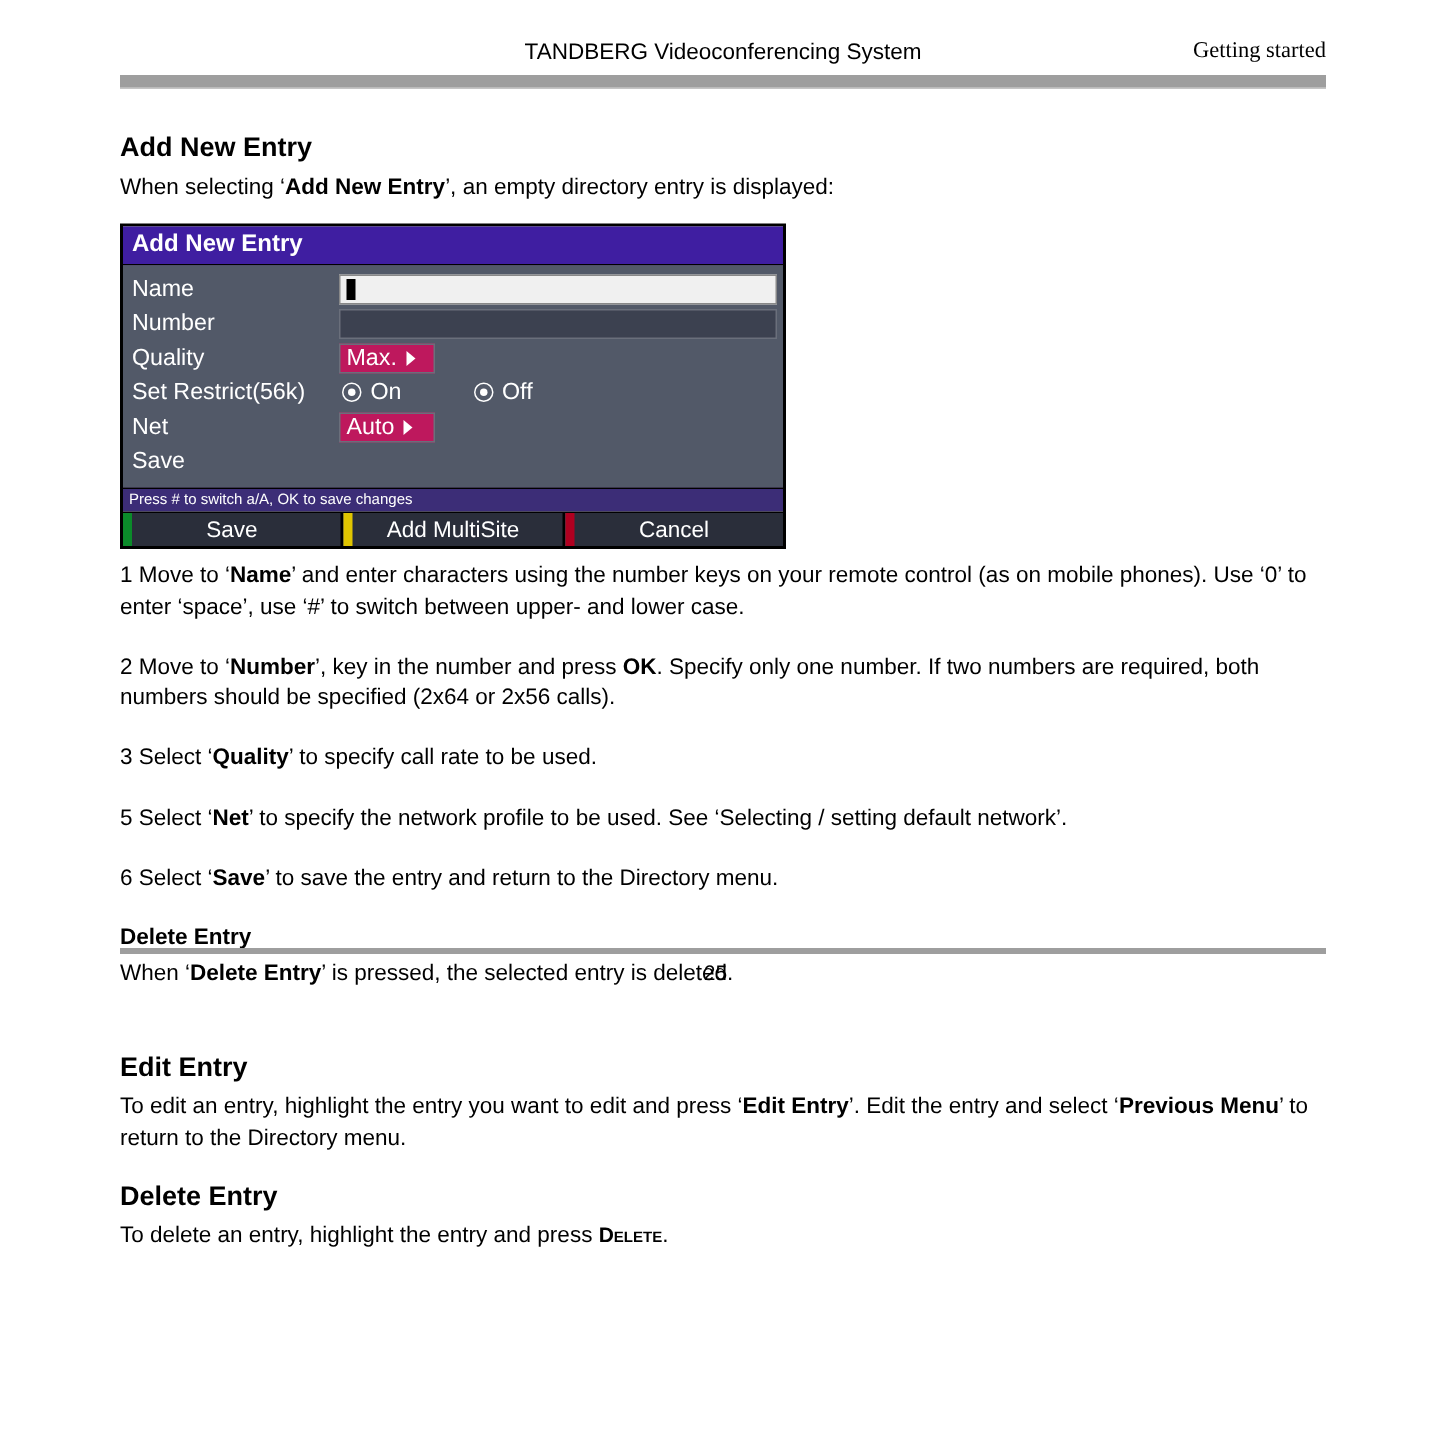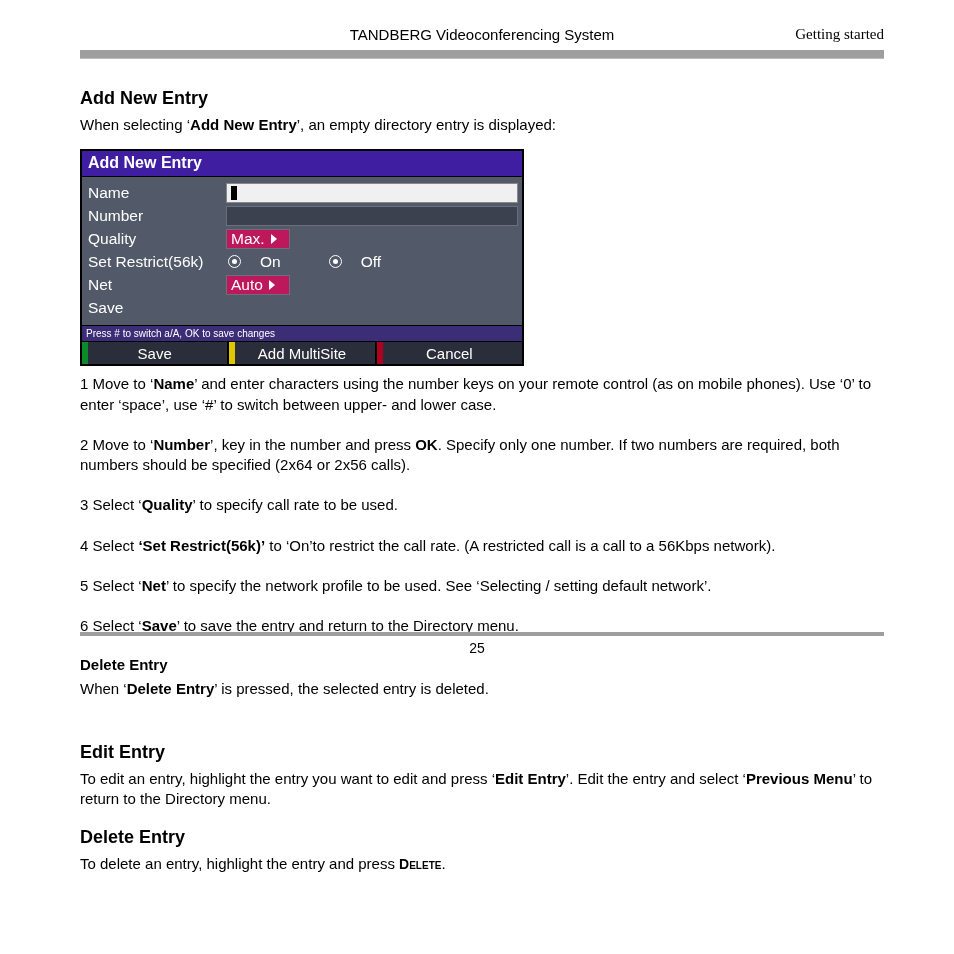--- a/index.html
+++ b/index.html
@@ -131,21 +131,21 @@
   }
   .radiogroup {
     display: flex;
     gap: 48px;
     align-items: center;
     padding-left: 2px;
   }
   .radio {
     display: inline-flex;
     align-items: center;
-    gap: 19px;
+    gap: 6px;
   }
   .radio .dot {
     width: 11px; height: 11px;
     border-radius: 50%;
     border: 1.5px solid #fff;
     display: inline-flex;
     align-items: center;
     justify-content: center;
   }
   .radio.sel .dot::after {
@@ -291,21 +291,20 @@
         <div class="btn-seg strip-red">
             <span>Cancel</span>
           </div>
       </div>
     </div>
 
     <div class="steps">
       <p><span>1    Move to ‘</span><span class="bold">Name</span><span>’ and enter characters using the number keys on your remote control (as on mobile phones). Use ‘0’ to enter ‘space’, use ‘#’ to switch between upper- and lower case.</span></p>
       <p><span>2    Move to ‘</span><span class="bold">Number</span><span>’, key in the number and press </span><span class="bold">OK</span><span>. Specify only one number. If two numbers are required, both numbers should be specified (2x64 or 2x56 calls).</span></p>
       <p><span>3    Select ‘</span><span class="bold">Quality</span><span>’ to specify call rate to be used.</span></p>
-      <p><span>4     Select </span><span class="bold">‘Set Restrict(56k)’</span><span> to ‘On’to restrict the call rate. (A restricted call is a call to a 56Kbps network).</span></p>
       <p><span>5    Select ‘</span><span class="bold">Net</span><span>’ to specify the network profile to be used. See ‘Selecting / setting default network’.</span></p>
       <p><span>6    Select ‘</span><span class="bold">Save</span><span>’ to save the entry and return to the Directory menu.</span></p>
     </div>
 
     <div class="subhead-bold">Delete Entry</div>
     <p class="body"><span>When ‘</span><span class="bold">Delete Entry</span><span>’ is pressed, the selected entry is deleted.</span></p>
 
     <div style="height:28px"></div>
 
     <h2 class="section">Edit Entry</h2>

